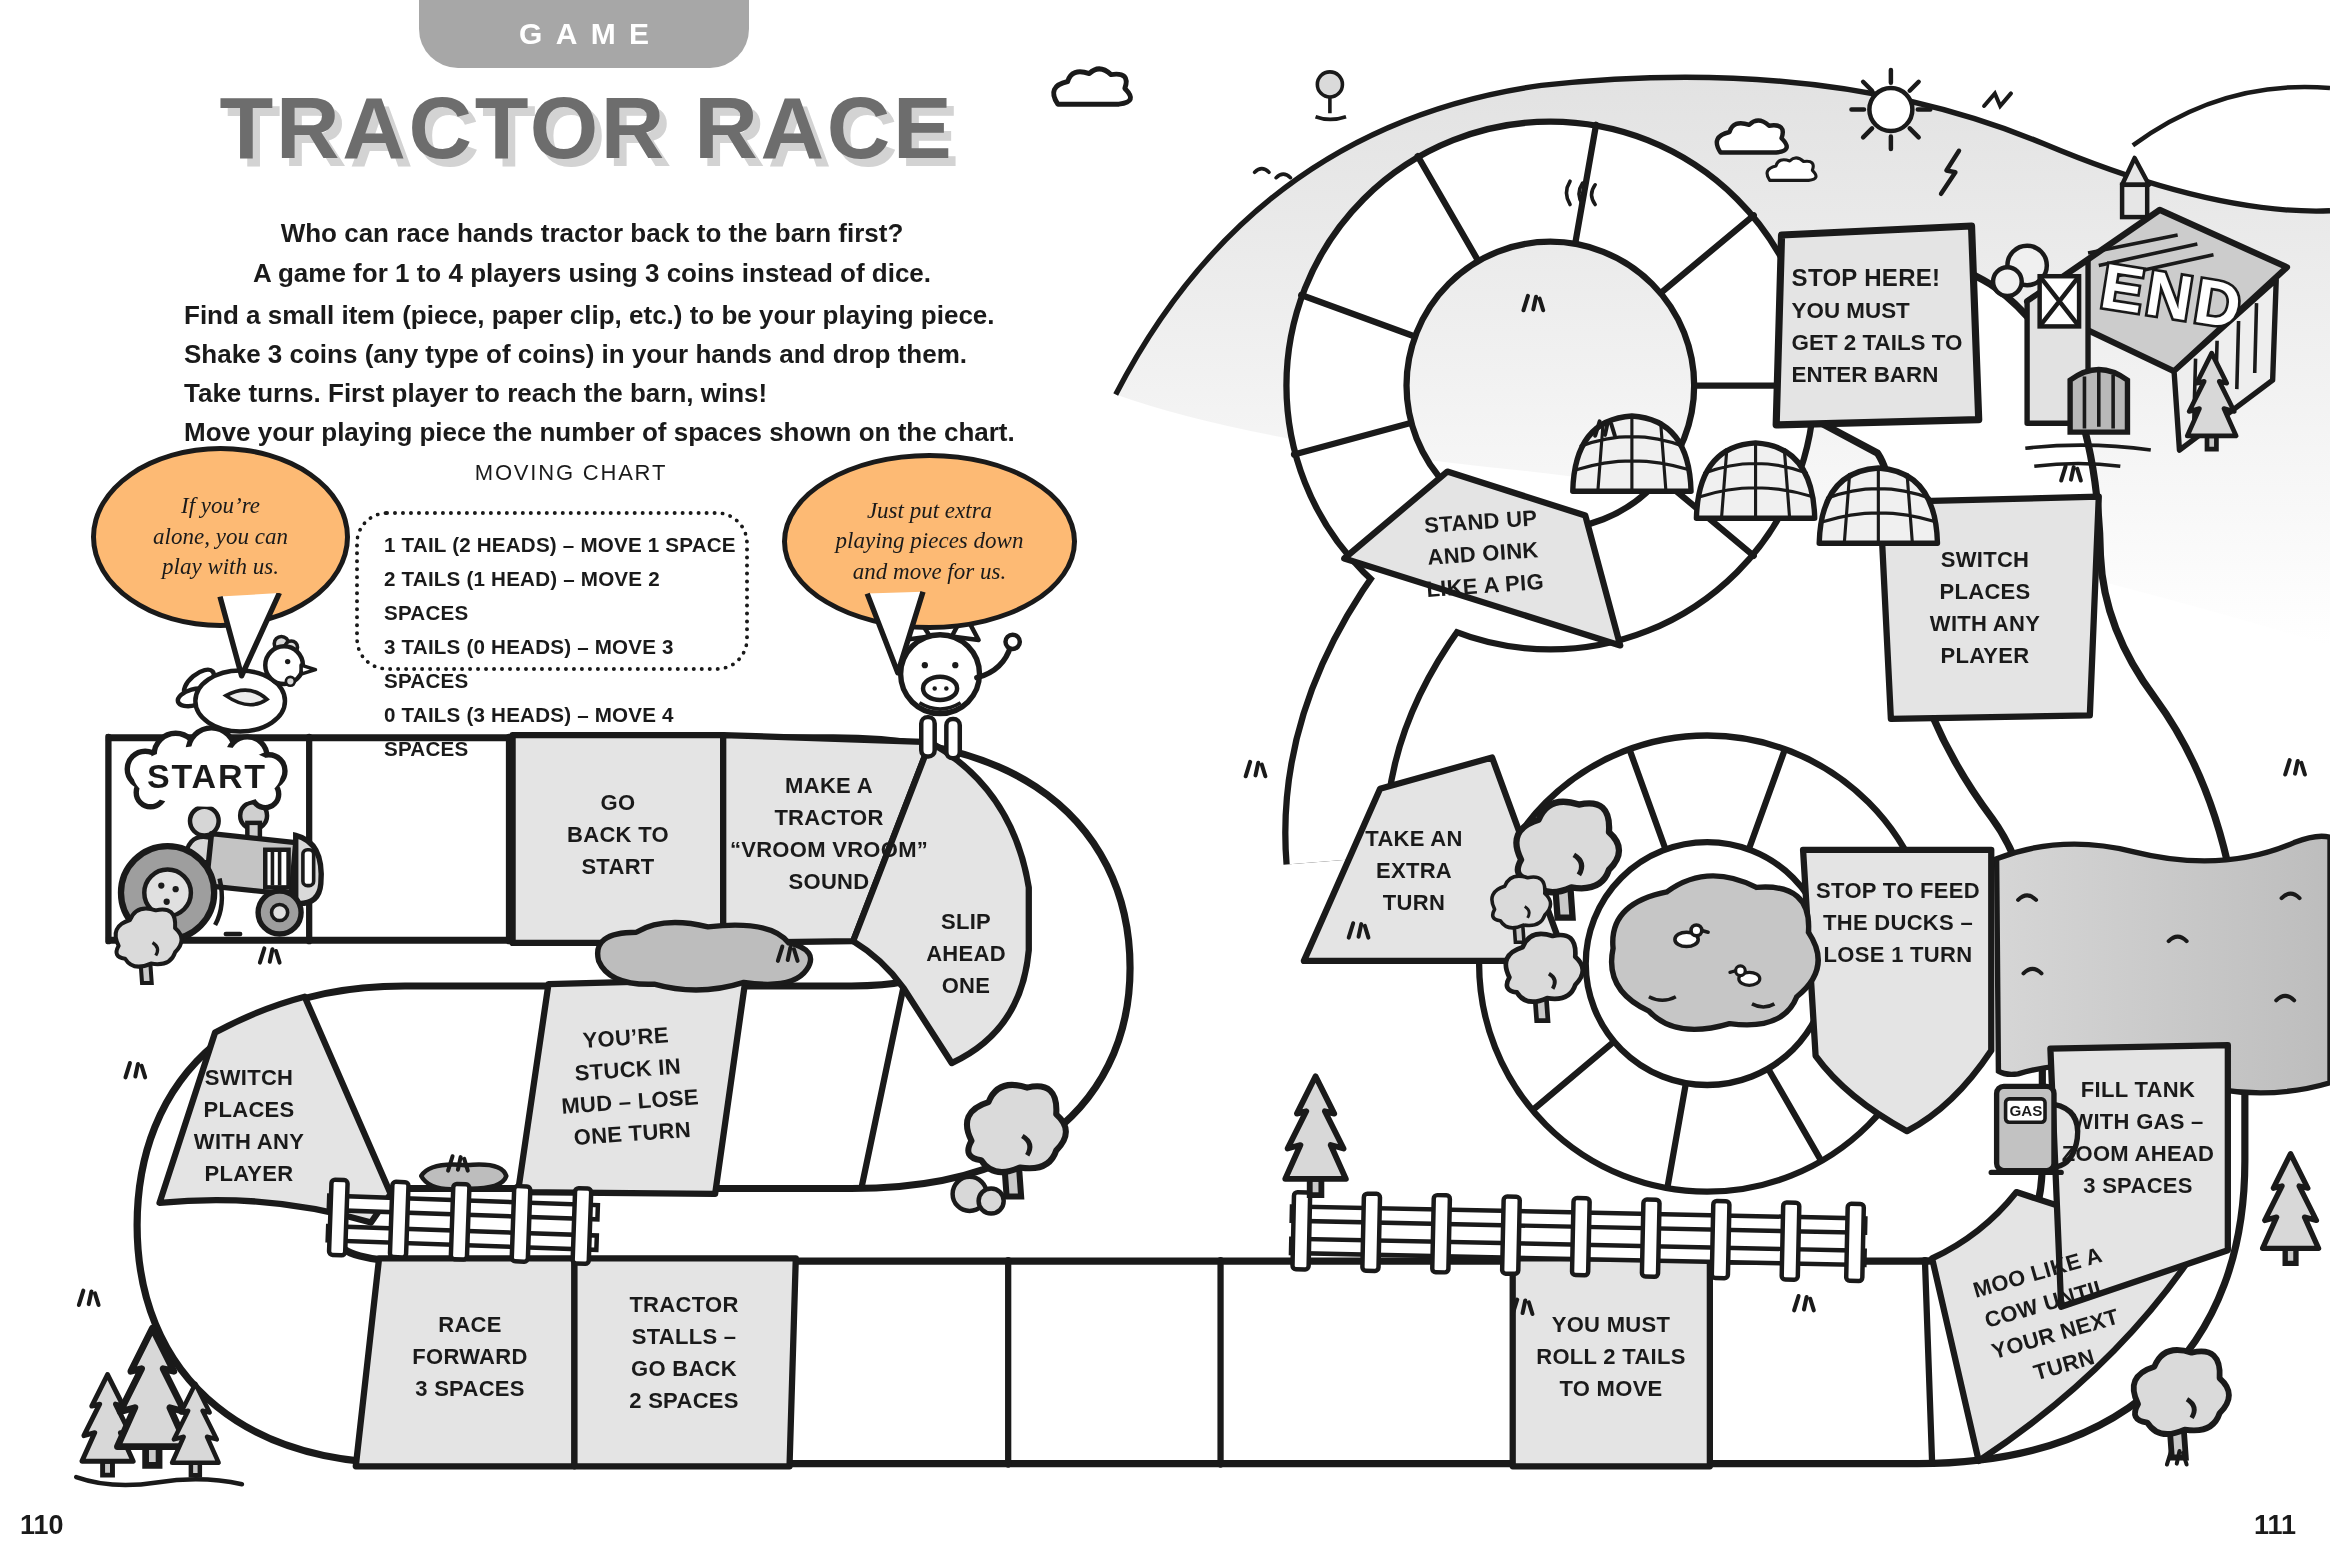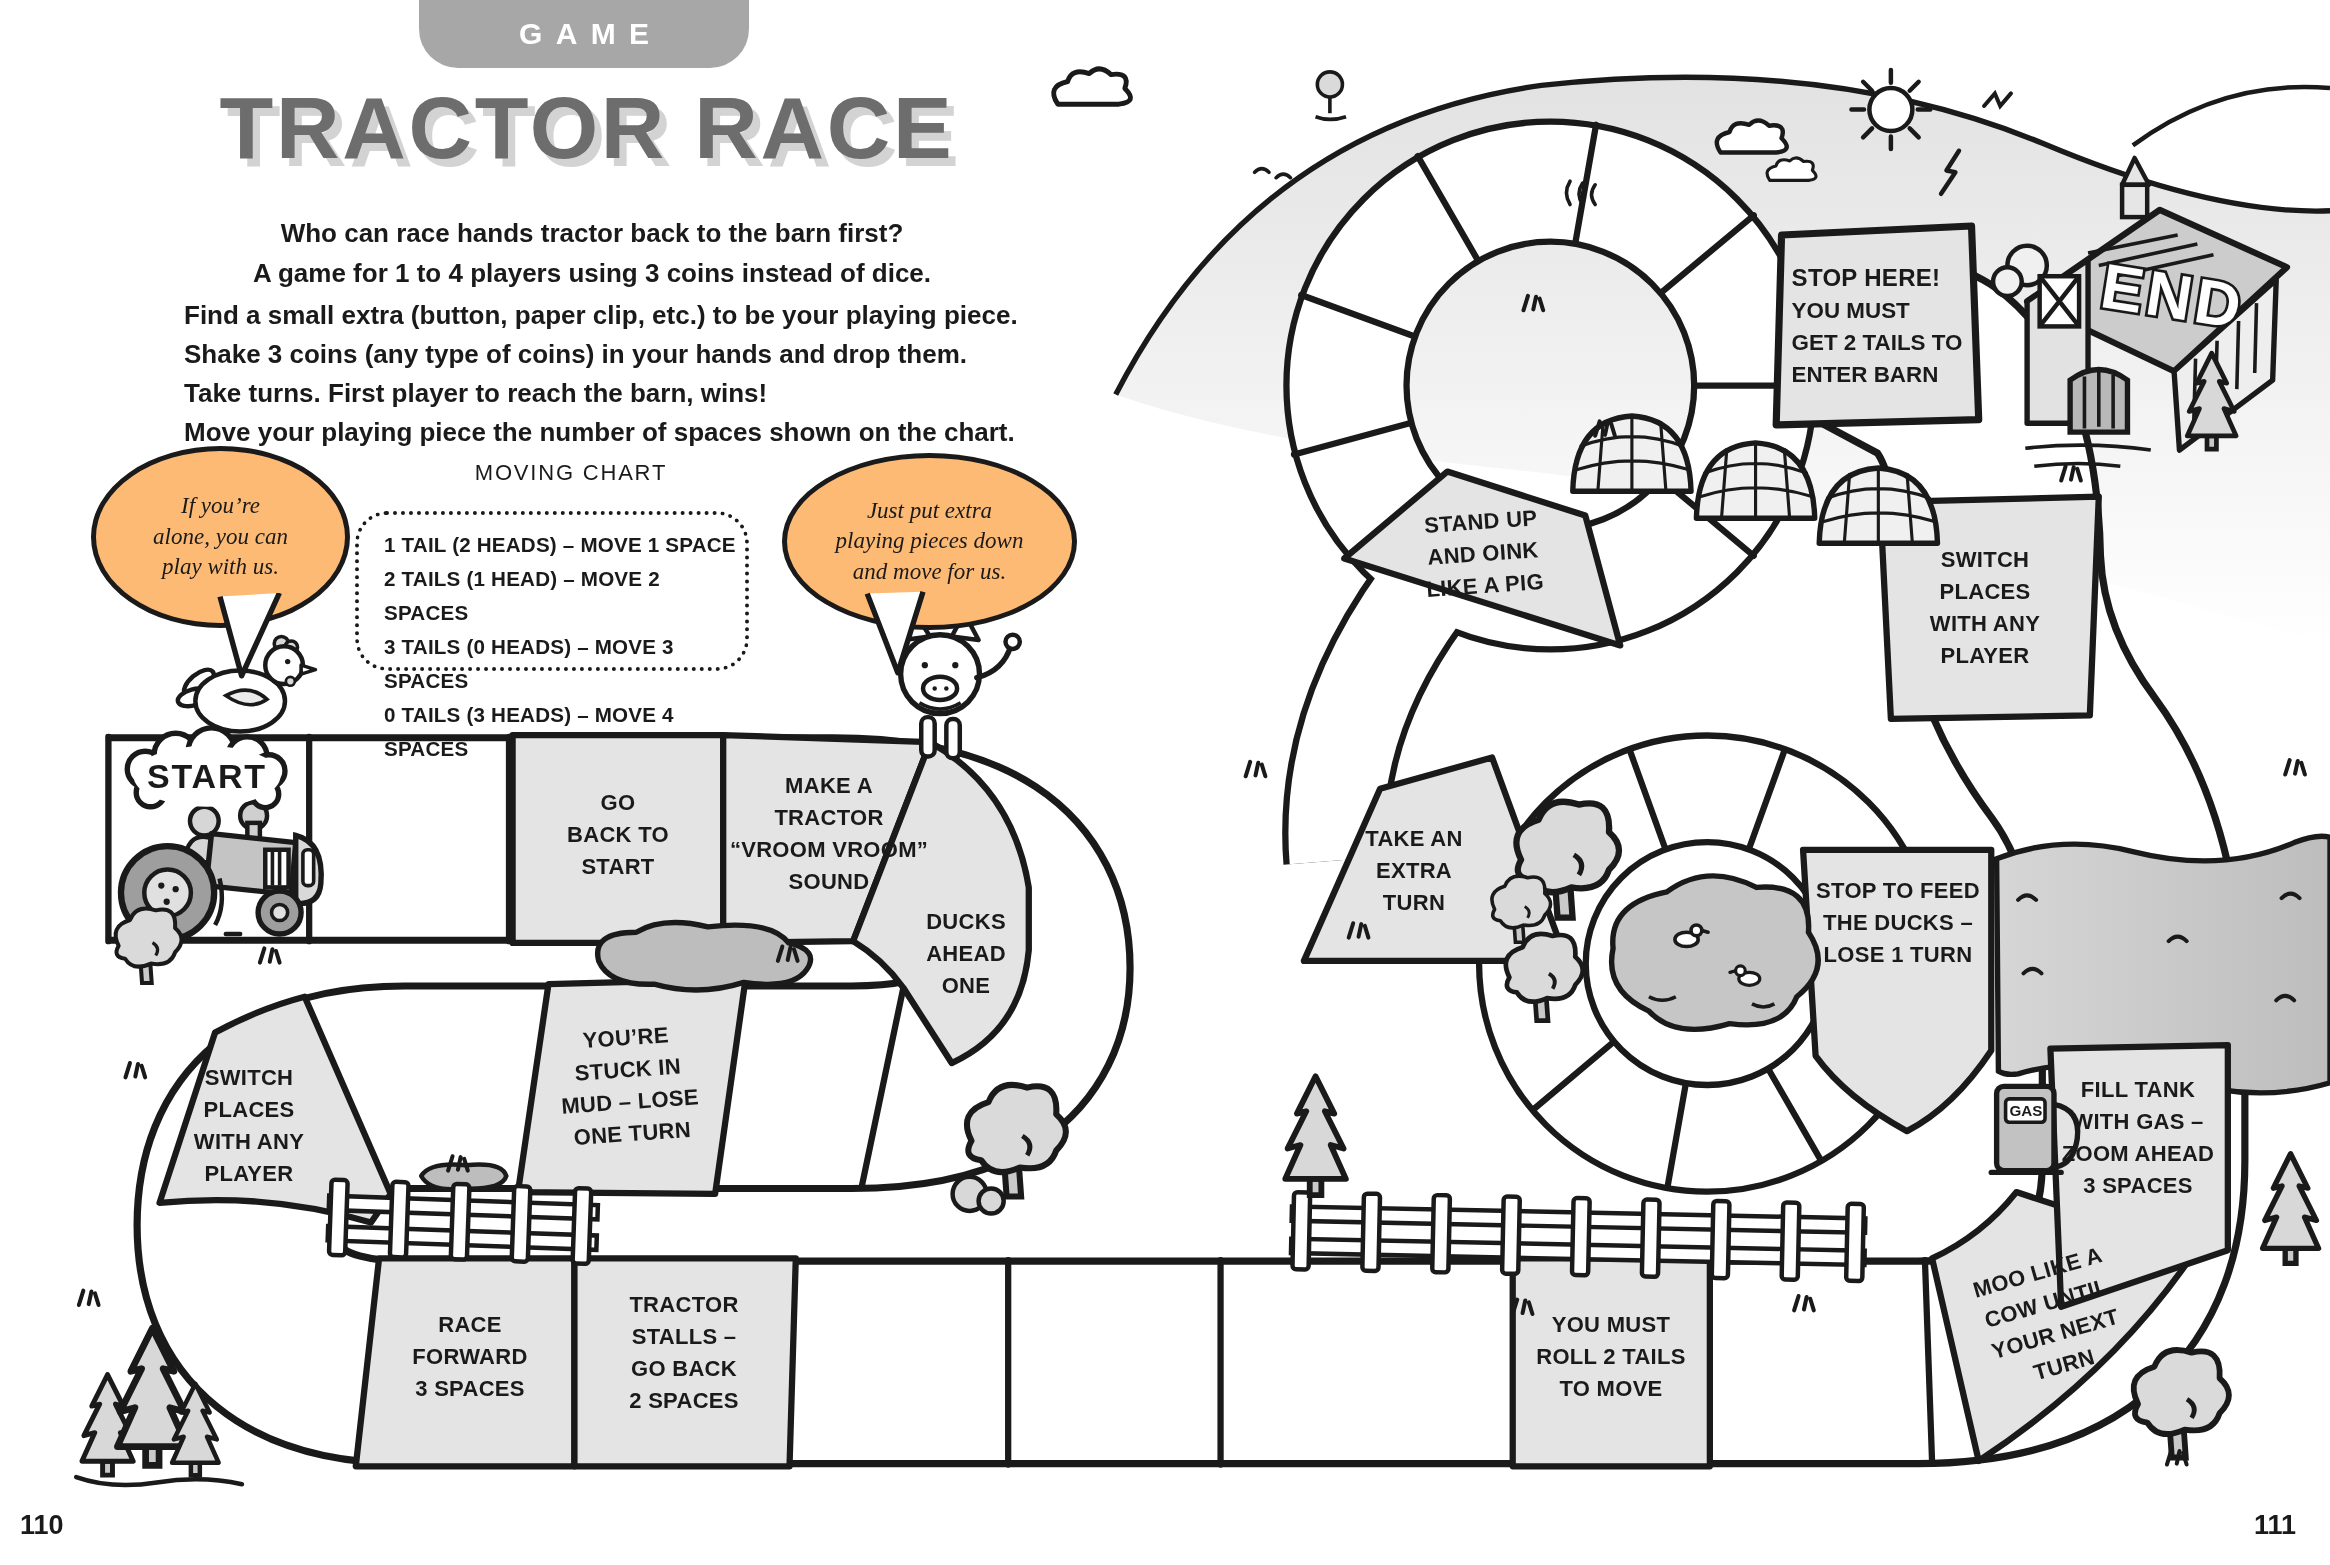--- a/index.html
+++ b/index.html
@@ -320,21 +320,21 @@
   </g>
 </svg>
 
   <div class="abs badge">GAME</div>
   <div class="abs title">TRACTOR RACE</div>
   <div class="abs intro">
     <div>Who can race hands tractor back to the barn first?</div>
     <div>A game for 1 to 4 players using 3 coins instead of dice.</div>
   </div>
   <div class="abs instr">
-    <div>Find a small extra (button, paper clip, etc.) to be your playing piece.</div>
+    <div>Find a small item (piece, paper clip, etc.) to be your playing piece.</div>
     <div>Shake 3 coins (any type of coins) in your hands and drop them.</div>
     <div>Take turns. First player to reach the barn, wins!</div>
     <div>Move your playing piece the number of spaces shown on the chart.</div>
   </div>
 
   <div class="abs mc-title">MOVING CHART</div>
   <div class="abs mc-box">
     <div>1 TAIL (2 HEADS) – MOVE 1 SPACE</div>
     <div>2 TAILS (1 HEAD) – MOVE 2 SPACES</div>
     <div>3 TAILS (0 HEADS) – MOVE 3 SPACES</div>
@@ -355,21 +355,21 @@
   </svg>
 
   <div class="sp sp-start" style="left:207px;top:776px;">START</div>
   <div class="sp" style="left:618px;top:835px;">GO
 BACK TO
 START</div>
   <div class="sp" style="left:829px;top:834px;">MAKE A
 TRACTOR
 “VROOM VROOM”
 SOUND</div>
-  <div class="sp" style="left:966px;top:954px;">DUCKS
+  <div class="sp" style="left:966px;top:954px;">SLIP
 AHEAD
 ONE</div>
   <div class="sp" style="left:629px;top:1086px;transform:translate(-50%,-50%) rotate(-4deg);">YOU’RE
 STUCK IN
 MUD – LOSE
 ONE TURN</div>
   <div class="sp" style="left:249px;top:1126px;">SWITCH
 PLACES
 WITH ANY
 PLAYER</div>

